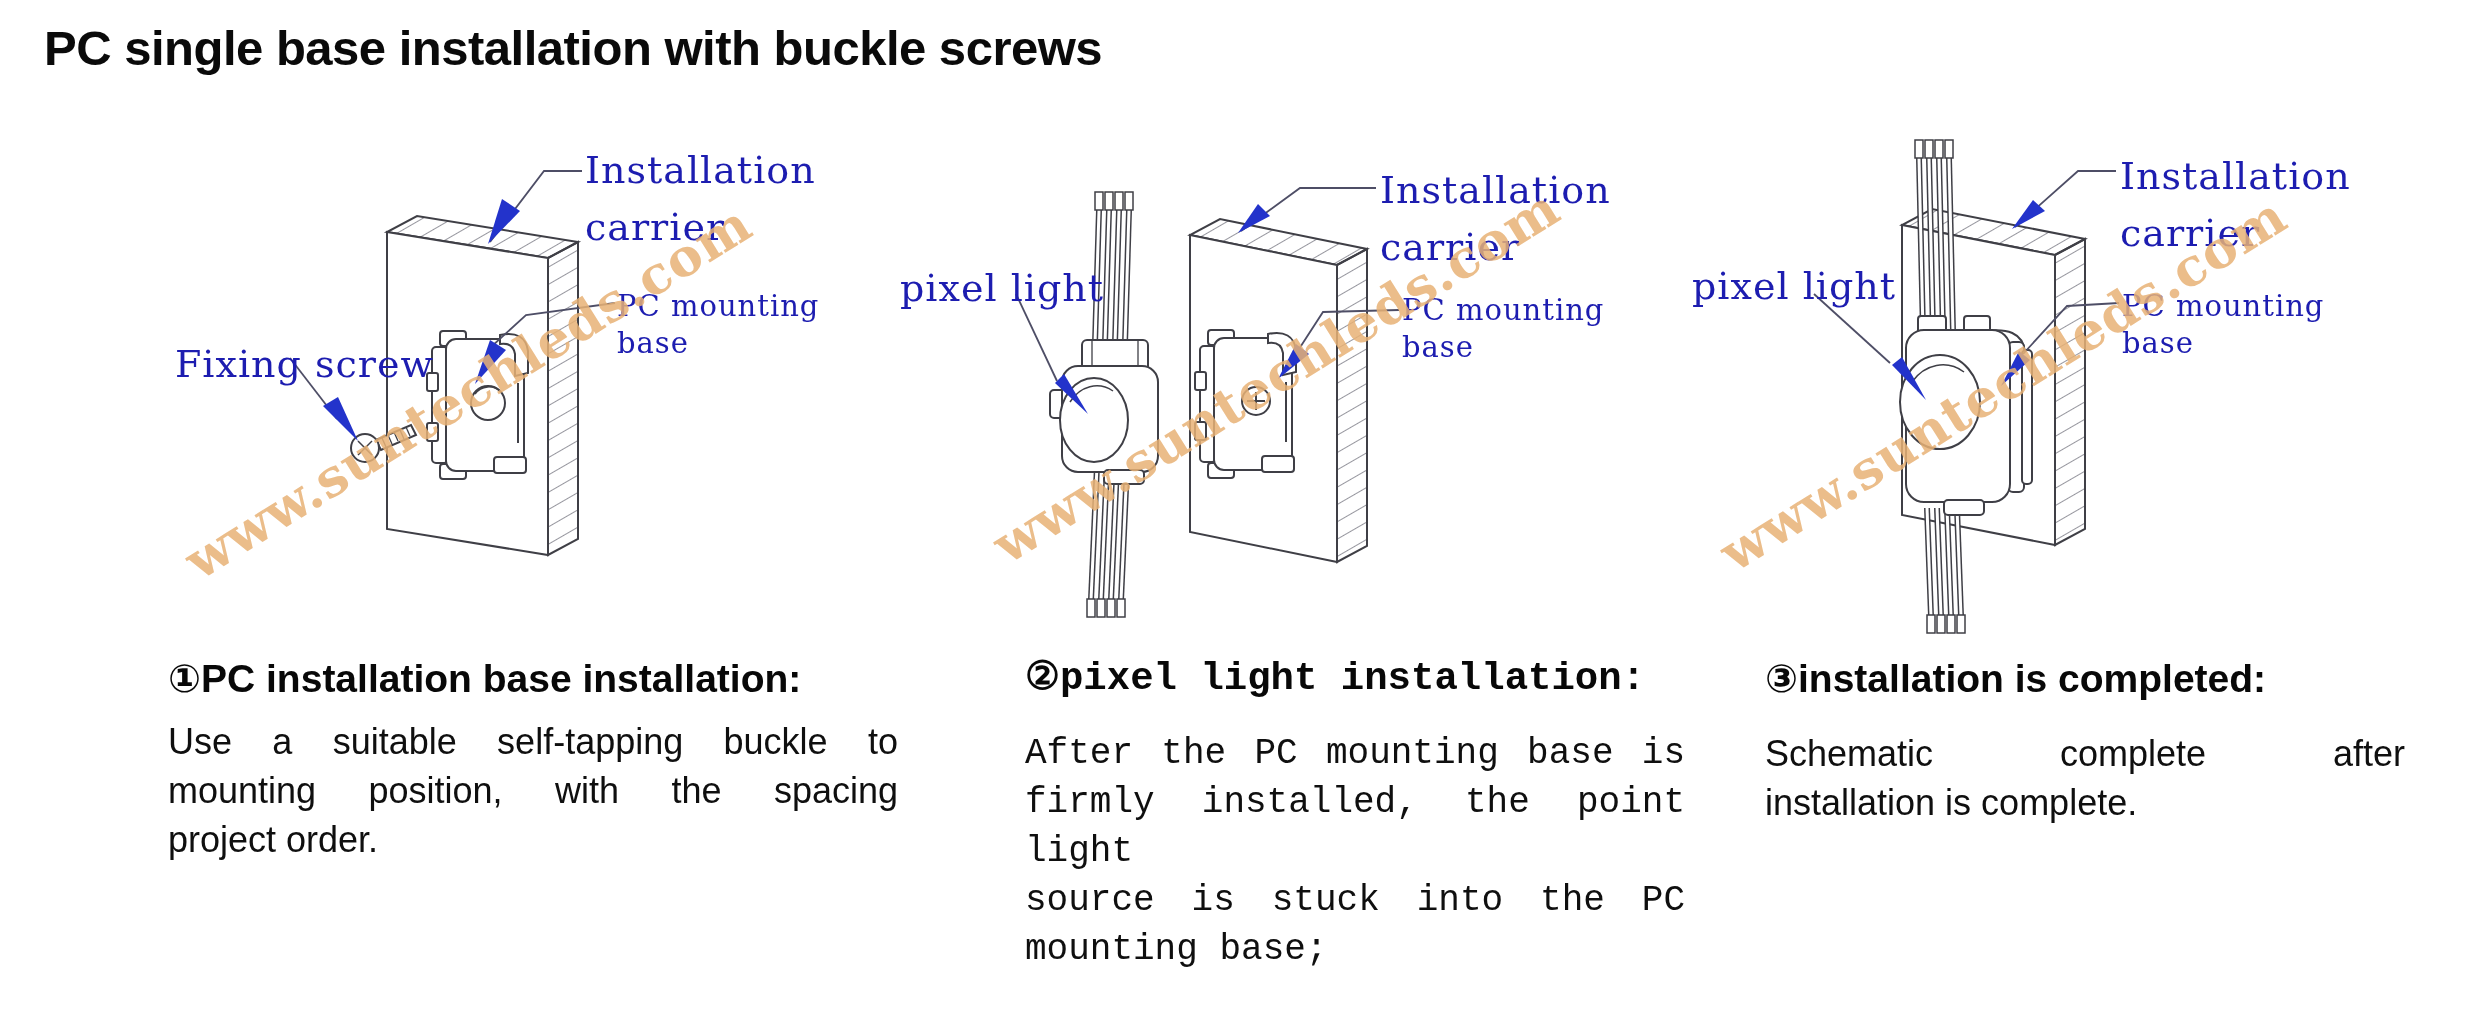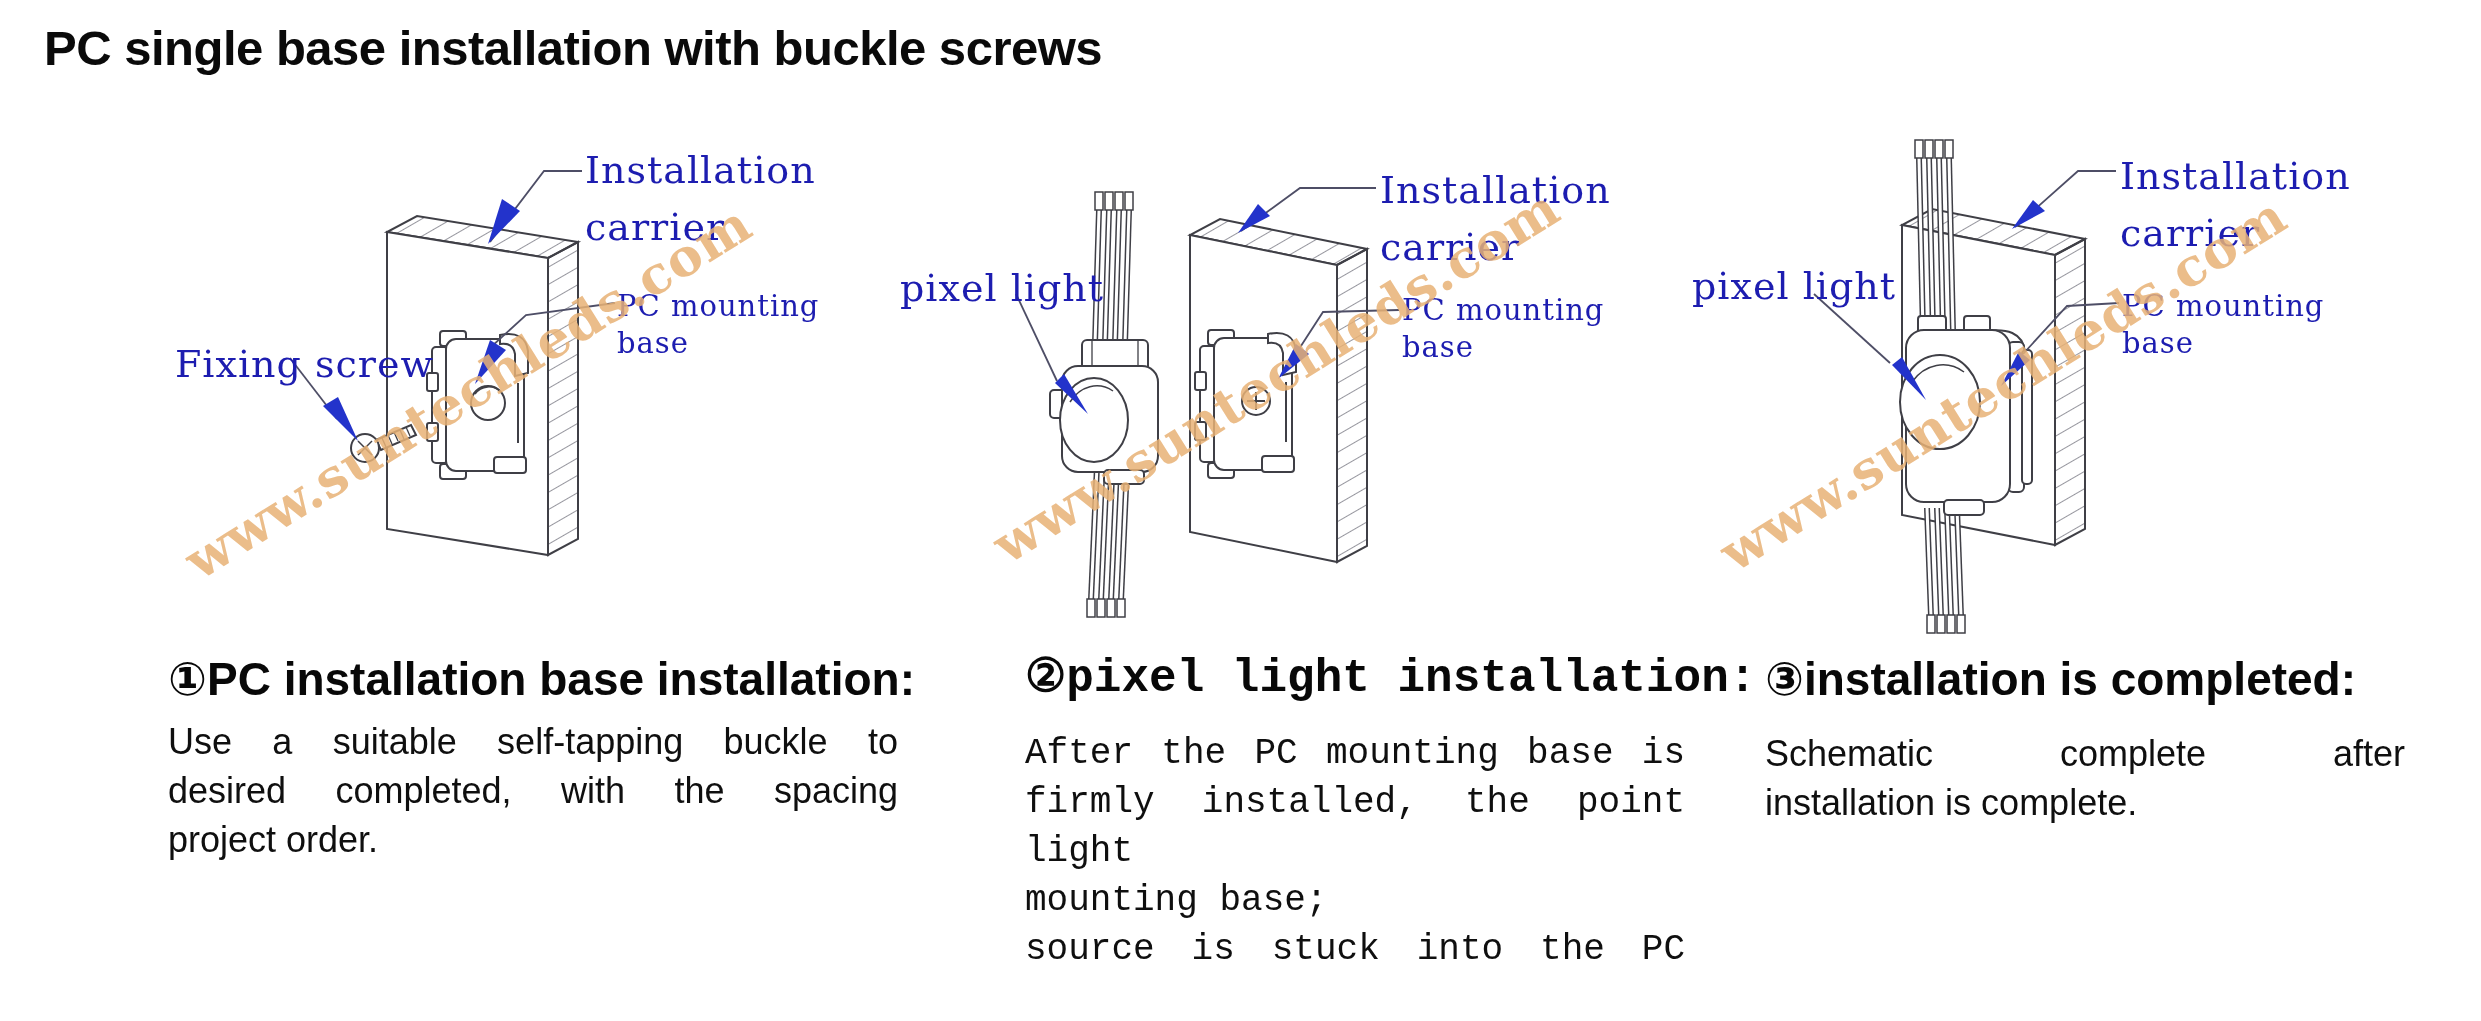--- a/index.html
+++ b/index.html
@@ -9,21 +9,21 @@
          letter-spacing:-0.5px;white-space:nowrap;}
   svg{position:absolute;left:0;top:0;}
   .cadlbl{position:absolute;color:#1d1db0;font-family:"DejaVu Serif","Liberation Serif",serif;
           white-space:nowrap;letter-spacing:1px;}
   .lbl-big{font-size:38px;line-height:57px;}
   .lbl-sm{font-size:29px;line-height:37px;}
   .watermark{position:absolute;color:#e8b276;opacity:0.85;font-family:"DejaVu Serif","Liberation Serif",serif;
              font-weight:bold;font-size:52px;white-space:nowrap;transform-origin:0 50%;
              transform:rotate(-32deg);letter-spacing:1px;}
   .step{position:absolute;color:#0f0f0f;}
-  .step .heading{font-size:46px;font-weight:bold;line-height:48px;white-space:nowrap;color:#080808;}
+  .step .heading{font-size:39px;font-weight:bold;line-height:48px;white-space:nowrap;color:#080808;}
   .step .body{margin-top:14px;font-size:36px;line-height:49px;}
   .step .body.gap{margin-top:26px;}
   .jline{text-align:justify;text-align-last:justify;}
   .jline.jlast{text-align-last:left;}
 </style>
 </head>
 <body>
 
 <div class="page">
 
@@ -242,32 +242,32 @@
   </div>
 
   <div class="watermark" style="left:170px;top:535px;">www.suntechleds.com</div>
   <div class="watermark" style="left:978px;top:519px;">www.suntechleds.com</div>
   <div class="watermark" style="left:1705px;top:527px;">www.suntechleds.com</div>
 
   <div class="step" style="left:148px;top:655px;width:730px;">
     <div class="heading">①PC installation base installation:</div>
     <div class="body">
         <div class="jline">Use a suitable self-tapping buckle to</div>
-        <div class="jline">desired completed, with the spacing</div>
+        <div class="jline">mounting position, with the spacing</div>
         <div class="jline jlast">project order.</div>
       </div>
   </div>
 
   <div class="step" style="left:1005px;top:655px;width:660px;font-family:Liberation Mono, monospace;">
     <div class="heading">②pixel light installation:</div>
     <div class="body gap">
         <div class="jline">After the PC mounting base is</div>
         <div class="jline">firmly installed, the point light</div>
+        <div class="jline">source is stuck into the PC</div>
         <div class="jline jlast">mounting base;</div>
-        <div class="jline">source is stuck into the PC</div>
       </div>
   </div>
 
   <div class="step" style="left:1745px;top:655px;width:640px;">
     <div class="heading">③installation is completed:</div>
     <div class="body gap">
         <div class="jline">Schematic complete after</div>
         <div class="jline jlast">installation is complete.</div>
       </div>
   </div>

